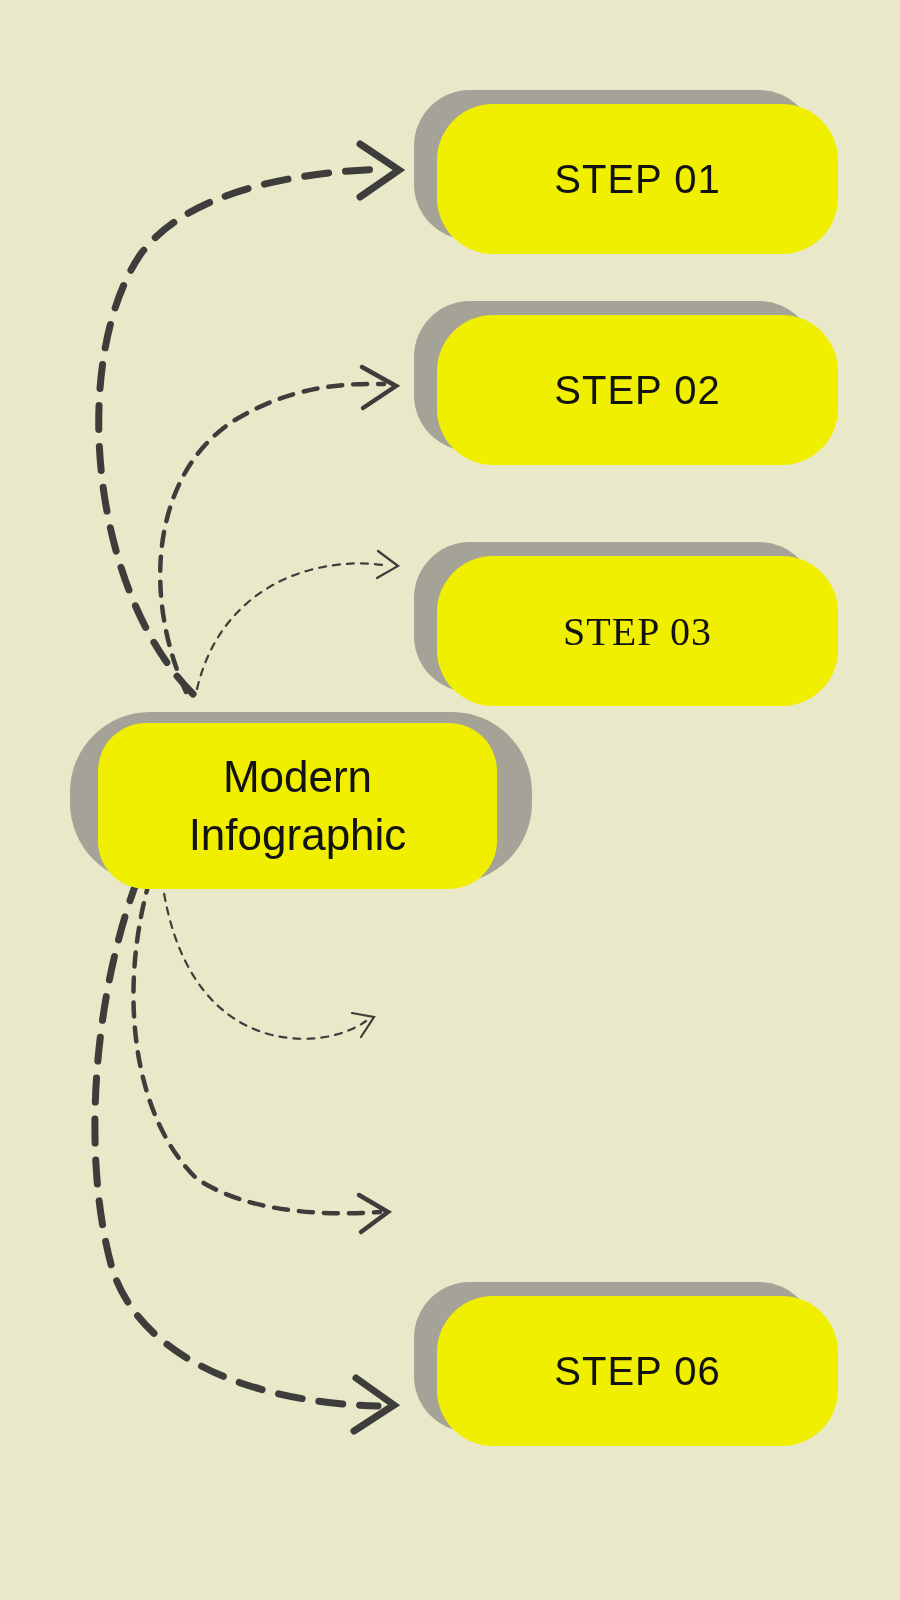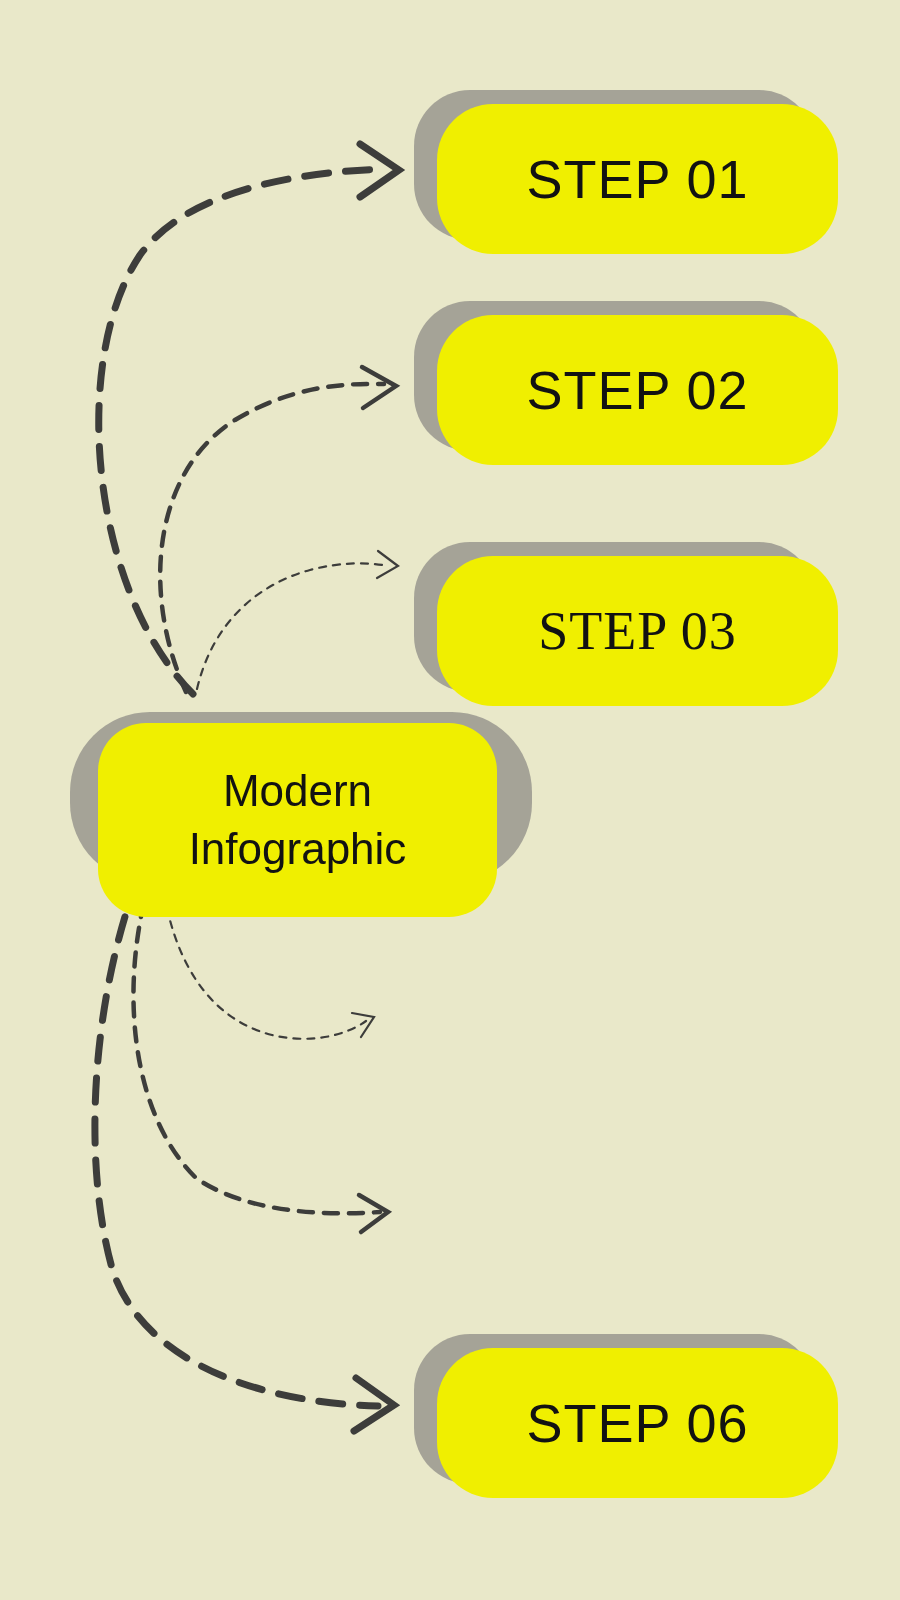--- a/index.html
+++ b/index.html
@@ -38,42 +38,42 @@
   .step{
     position:absolute;
     left:437px;
     width:401px;height:150px;
     background:var(--box-yellow);
     border-radius:56px;
     box-shadow:-23px -14px 0 0 var(--shadow-gray);
     display:flex;align-items:center;justify-content:center;
   }
   .step-label{
-    font-size:54px;
+    font-size:40px;
     letter-spacing:1px;
     color:var(--text);
   }
   .step-1{top:104px;}
   .step-2{top:315px;}
   .step-3{top:556px;font-family:Liberation Serif, serif;}
   .step-4{top:923px;}
   .step-5{top:1118px;}
-  .step-6{top:1348px;text-align:center;}
+  .step-6{top:1296px;text-align:center;}
 
   .center-node{
     position:absolute;
     left:70px;top:712px;
     width:462px;height:171px;
     background:var(--shadow-gray);
     border-radius:80px;
   }
   .center-inner{
     position:absolute;
     left:28px;top:11px;
-    width:399px;height:194px;
+    width:399px;height:166px;
     background:var(--box-yellow);
     border-radius:48px;
     display:flex;flex-direction:column;align-items:center;justify-content:center;
   }
   .center-line{
     font-size:44px;
     line-height:1.32;
     text-align:center;
     color:var(--text);
   }

